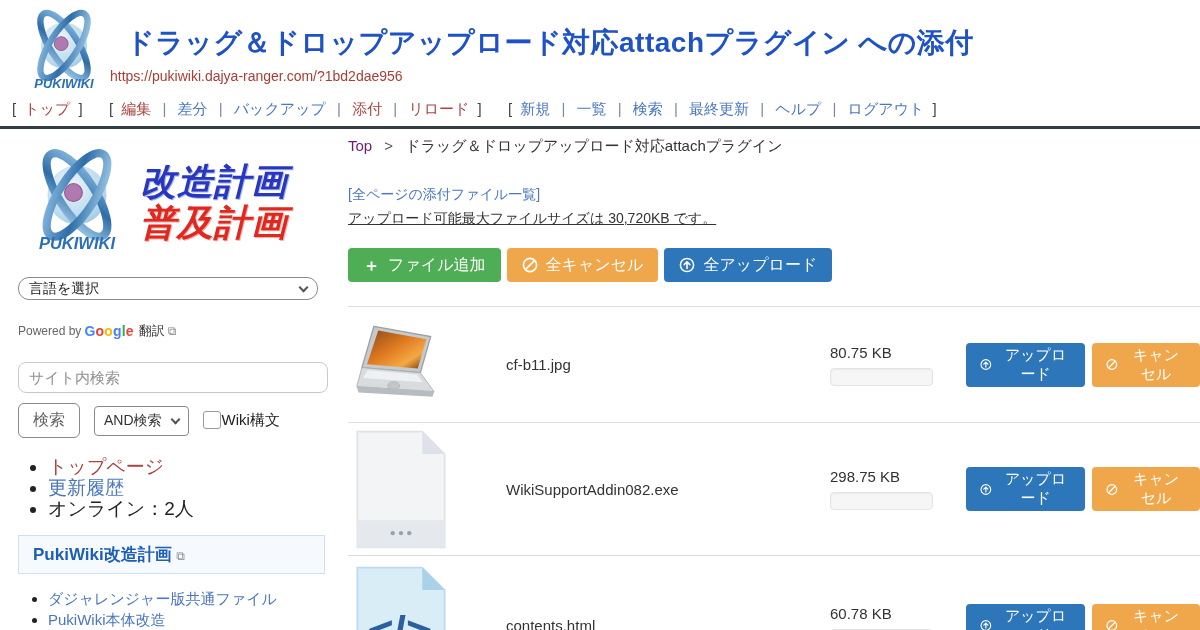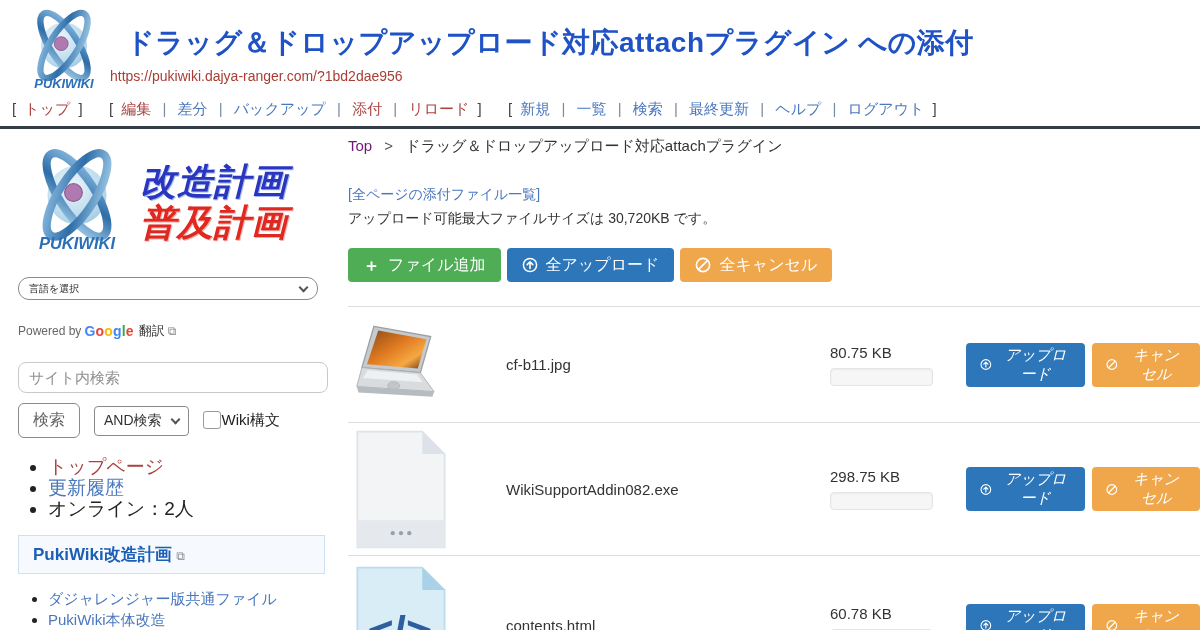--- a/index.html
+++ b/index.html
@@ -26,21 +26,21 @@
   .sidebar { width:330px; flex:none; padding-left:18px; }
   .main { flex:1; padding-left:18px; }
 
   
   .side-logo { display:flex; align-items:center; margin-top:12px; height:122px; }
   .side-logo-text { margin-left:4px; line-height:1.15; font-weight:800; font-size:36px; letter-spacing:1px; font-style:italic; }
   .side-logo-text .l1 { color:#2a35c0; text-shadow:1px 1px 0 #9db8e8; }
   .side-logo-text .l2 { color:#e02820; text-shadow:1px 1px 0 #f0b0a8; }
 
   .lang-select { margin-top:14px; width:300px; height:23px; border:1px solid #8a8a8a; border-radius:11px;
-    display:flex; align-items:center; justify-content:space-between; padding:0 10px; font-size:10px; color:#222; background:#fff; cursor:pointer; }
+    display:flex; align-items:center; justify-content:space-between; padding:0 10px; font-size:14px; color:#222; background:#fff; cursor:pointer; }
   .chev { width:7px; height:7px; border-right:2px solid #555; border-bottom:2px solid #555; transform:rotate(45deg); margin-top:-3px; }
 
   .powered { margin-top:22px; font-size:12px; color:#666; display:flex; align-items:center; gap:3px; }
   .google { font-weight:bold; font-size:14px; letter-spacing:0.2px; }
   .g0,.g3 { color:#4285F4; } .g1,.g5 { color:#EA4335; } .g2 { color:#FBBC05; } .g4 { color:#34A853; }
   .powered .trans { color:#333; font-size:13px; margin-left:2px; }
   .ext { color:#888; font-size:12px; }
 
   .site-search { margin-top:22px; width:310px; height:31px; border:1px solid #c9c9c9; border-radius:8px; padding:0 10px; font-size:15px; color:#222;
     font-family:"Liberation Sans","DejaVu Sans",sans-serif; }
@@ -63,27 +63,27 @@
   .project-box { margin-top:16px; width:307px; border:1px solid #cfe0f2; background:#f6fafe; padding:7px 6px 7px 14px; }
   .project-box a { font-size:17px; font-weight:bold; color:#1c5fb5; text-decoration:none; cursor:pointer; }
   .side-list2 { margin-top:14px; padding-left:30px; font-size:15px; line-height:21px; color:#222; width:300px; }
 
   
   .breadcrumb { margin-top:8px; font-size:15px; color:#333; }
   .breadcrumb a { color:#701a75; text-decoration:none; cursor:pointer; }
   .breadcrumb .bsep { color:#555; margin:0 8px; }
 
   .attach-link { display:inline-block; margin-top:30px; font-size:14px; color:#4a77bd; text-decoration:none; cursor:pointer; }
-  .max-size { margin-top:6px; font-size:14px; color:#333; }
+  .max-size { margin-top:6px; font-size:14px; color:#333;text-decoration:underline; }
 
   .toolbar { margin-top:20px; display:flex; gap:6px; }
   .btn { border:none; border-radius:4px; color:#fff; display:inline-flex; align-items:center; gap:8px; cursor:pointer;
     font-family:"Liberation Sans","DejaVu Sans",sans-serif; }
   .btn-lg { font-size:16px; padding:8px 15px; height:34px; }
-  .btn-sm { font-size:15px; padding:7px 14px; height:44px;font-style:italic; }
+  .btn-sm { font-size:15px; padding:7px 14px; height:44px; }
   .btn-green  { background:#4fad55; }
   .btn-blue   { background:#2d76b9; }
   .btn-orange { background:#f0a74b; }
   .plus-glyph { font-size:17px; font-weight:bold; line-height:1; }
 
   .file-table { margin-top:24px; }
   .file-row { display:flex; align-items:center; border-top:1px solid #ddd; }
   .row-1 { height:116px; } .row-2 { height:133px; } .row-3 { height:140px; }
   .cell-icon { width:158px; flex:none; padding-left:7px; display:flex; align-items:center; }
   .cell-name { flex:1; font-size:15px; color:#333; }
@@ -241,33 +241,33 @@
     </div>
 
     <a class="attach-link">[全ページの添付ファイル一覧]</a>
     <div class="max-size">アップロード可能最大ファイルサイズは 30,720KB です。</div>
 
     <div class="toolbar">
       <button class="btn btn-lg btn-green">
         <span class="plus-glyph">＋</span>
         <span>ファイル追加</span>
       </button>
+      <button class="btn btn-lg btn-orange">
+        <svg class="icon-svg" width="16" height="16" viewBox="0 0 16 16">
+          <circle cx="8" cy="8" r="6.6" fill="none" stroke="#fff" stroke-width="1.6"></circle>
+          <path d="M3.6 12.4 L12.4 3.6" fill="none" stroke="#fff" stroke-width="1.6" stroke-linecap="round"></path>
+        </svg>
+        <span>全キャンセル</span>
+      </button>
       <button class="btn btn-lg btn-blue">
         <svg class="icon-svg" width="16" height="16" viewBox="0 0 16 16">
           <circle cx="8" cy="8" r="6.6" fill="none" stroke="#fff" stroke-width="1.5"></circle>
           <path d="M8 11.4 V5.2 M5.2 7.6 L8 4.8 L10.8 7.6" fill="none" stroke="#fff" stroke-width="1.6" stroke-linecap="round" stroke-linejoin="round"></path>
         </svg>
         <span>全アップロード</span>
-      </button>
-      <button class="btn btn-lg btn-orange">
-        <svg class="icon-svg" width="16" height="16" viewBox="0 0 16 16">
-          <circle cx="8" cy="8" r="6.6" fill="none" stroke="#fff" stroke-width="1.6"></circle>
-          <path d="M3.6 12.4 L12.4 3.6" fill="none" stroke="#fff" stroke-width="1.6" stroke-linecap="round"></path>
-        </svg>
-        <span>全キャンセル</span>
       </button>
     </div>
 
     <div class="file-table">
 
       <div class="file-row row-1">
         <div class="cell-icon">
           <svg class="icon-svg" width="86" height="86" viewBox="0 0 100 96">
             <defs>
               <linearGradient id="scr1" x1="0" y1="0" x2="1" y2="1">

